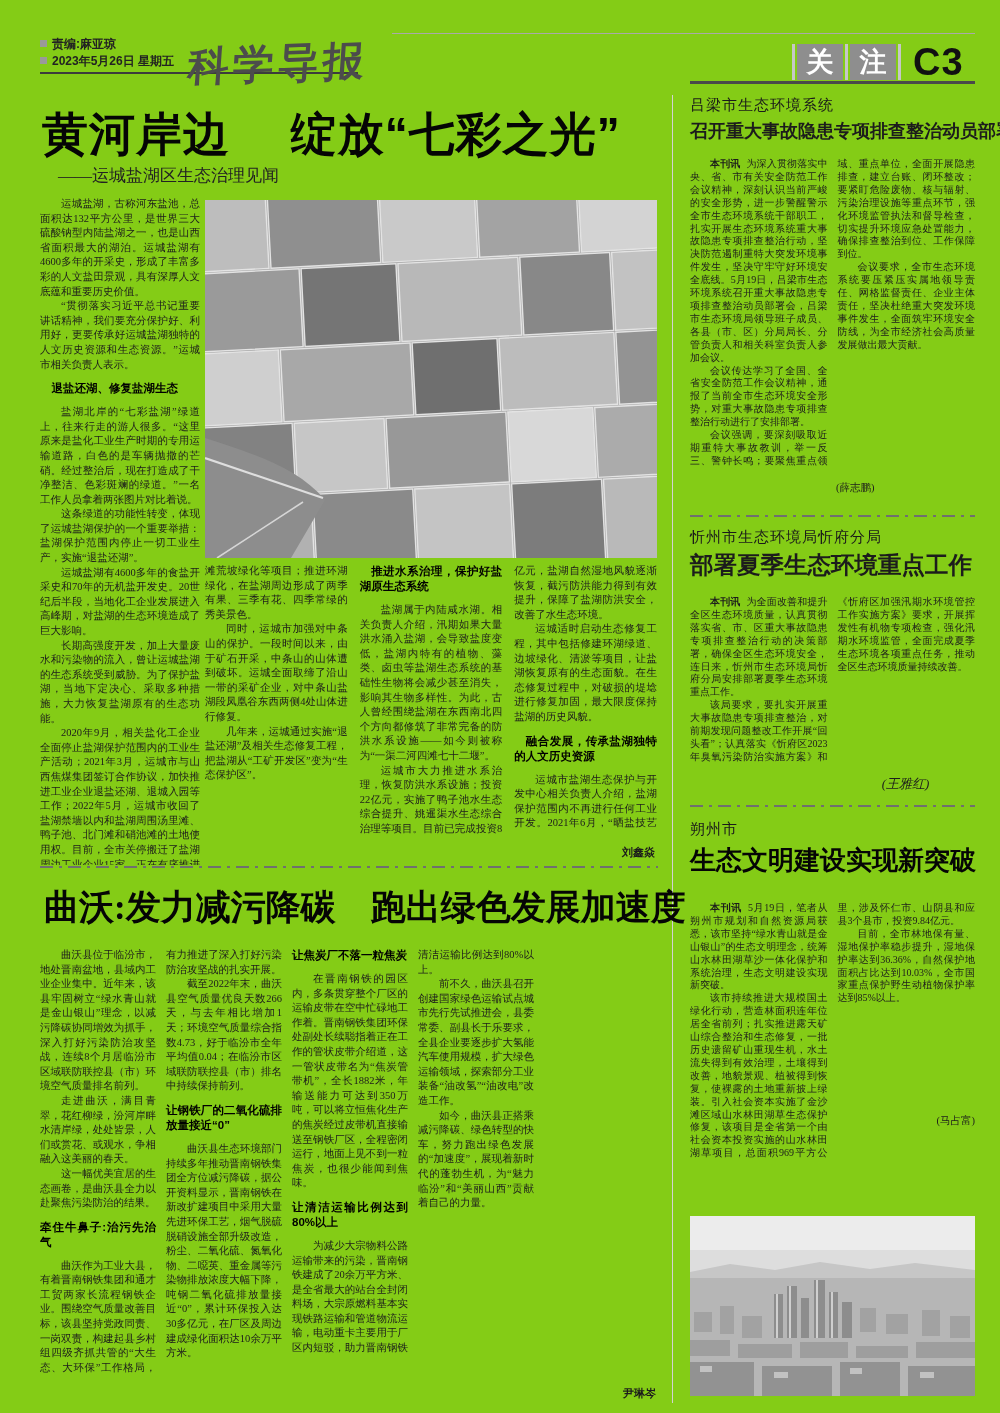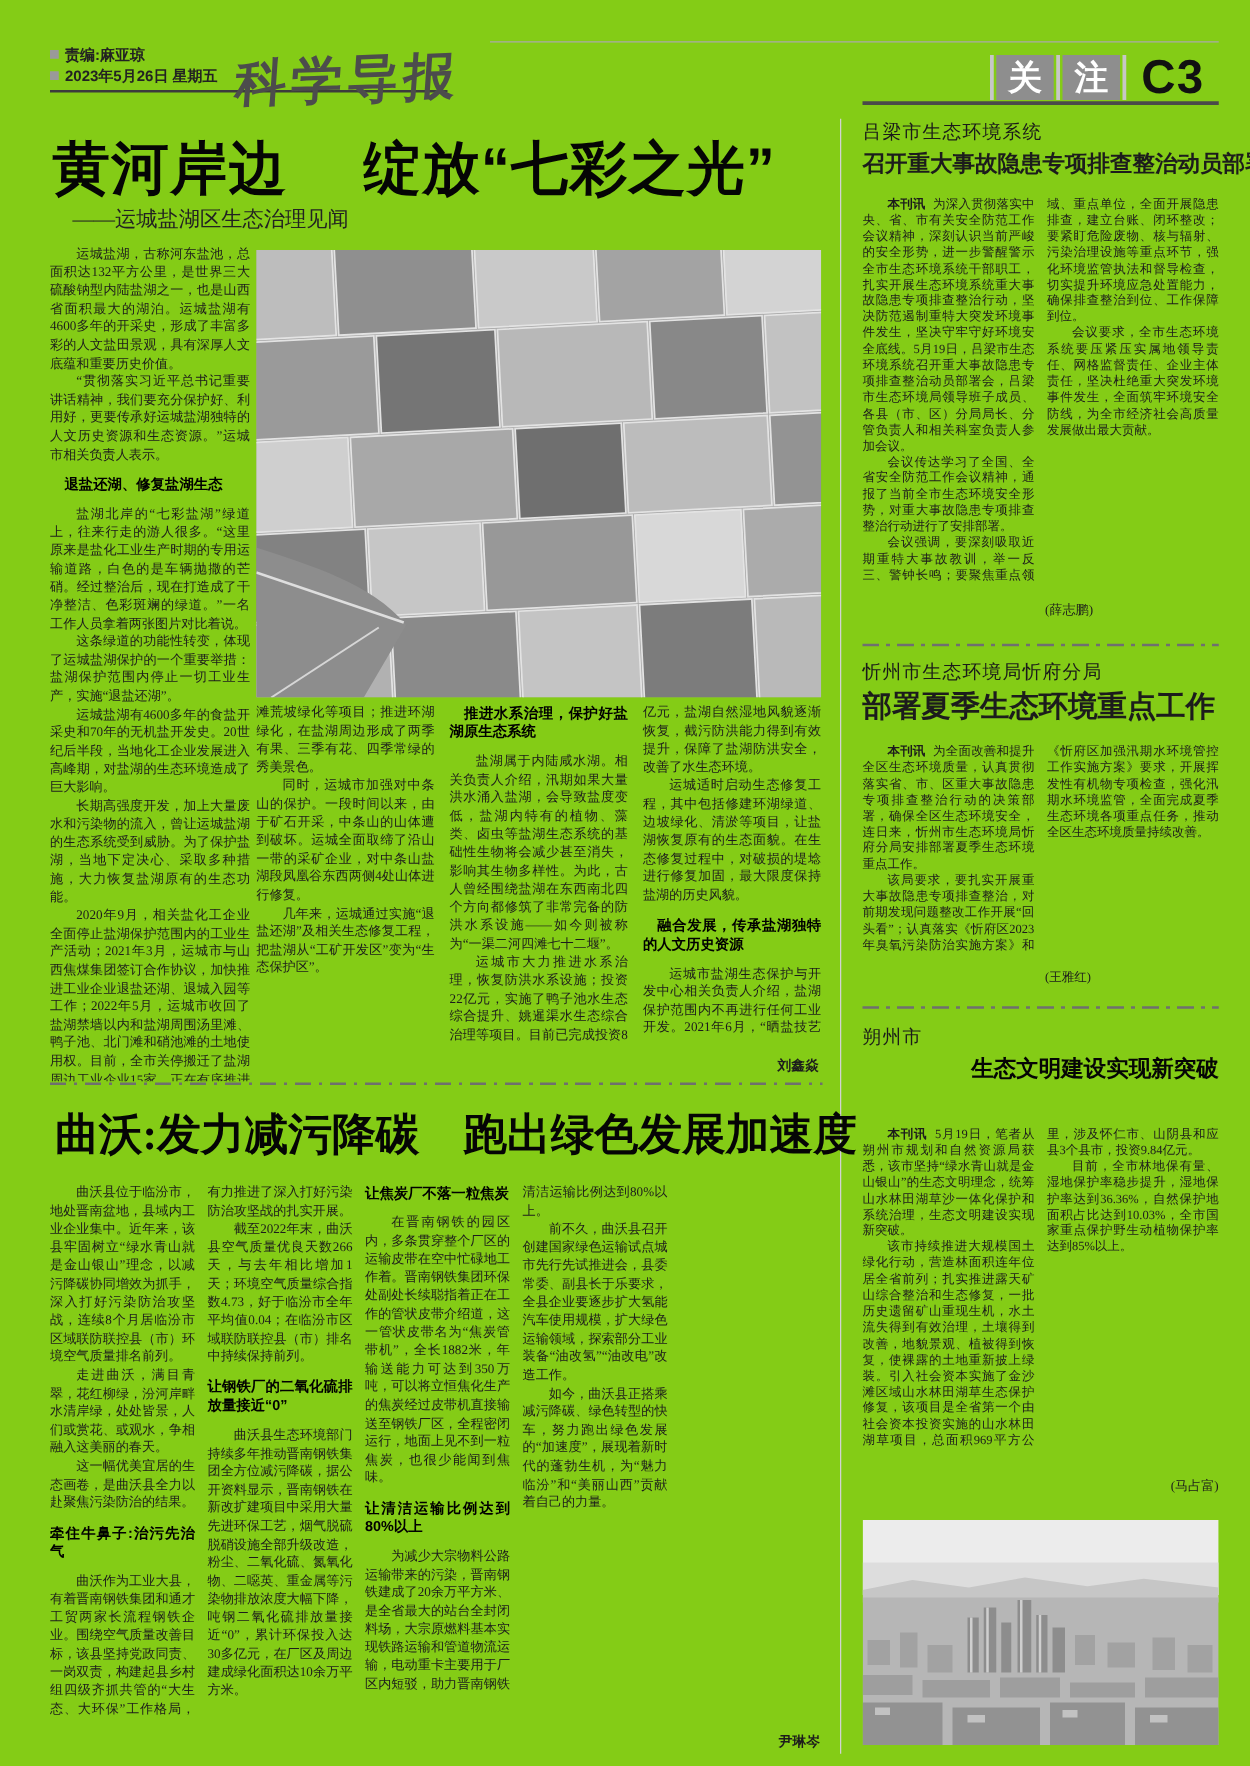--- a/index.html
+++ b/index.html
@@ -58,26 +58,26 @@
   .r-title1{left:690px;top:119px;width:285px;font-size:18px;font-weight:bold;white-space:nowrap;
             font-family:"Liberation Sans","DejaVu Sans",sans-serif;}
   .r-body{font-size:10px;line-height:12.9px;text-align:justify;column-count:2;column-gap:10px;column-fill:auto;overflow:hidden;}
   .r-body1{left:690px;top:158px;width:285px;height:318px;}
   .r-byline1{left:836px;top:481px;width:139px;font-size:10.5px;}
   .sep-r1{left:690px;top:515px;width:285px;}
   .r-head2{left:690px;top:528px;width:285px;}
   .r-title2{left:690px;top:549px;width:285px;font-size:23.5px;font-weight:bold;white-space:nowrap;
             font-family:"Liberation Sans","DejaVu Sans",sans-serif;}
   .r-body2{left:690px;top:596px;width:285px;height:175px;}
-  .r-byline2{left:836px;top:775px;width:139px;font-size:10px;text-align:left;}
+  .r-byline2{left:836px;top:775px;width:139px;font-size:13px;text-align:center;font-style:italic;}
   .sep-r2{left:690px;top:805px;width:285px;}
   .r-head3{left:690px;top:820px;width:285px;}
-  .r-title3{left:690px;top:843px;width:285px;font-size:18px;font-weight:bold;white-space:nowrap;color:#050505;text-align:right;}
+  .r-title3{left:690px;top:843px;width:285px;font-size:26px;font-weight:bold;white-space:nowrap;color:#050505;text-align:right;}
   .r-body3{left:690px;top:902px;width:285px;height:276px;}
-  .r-byline3{left:836px;top:1182px;width:139px;font-size:10.5px;text-align:right;}
+  .r-byline3{left:836px;top:1114px;width:139px;font-size:10.5px;text-align:right;}
   .r-photo{left:690px;top:1216px;width:285px;height:180px;overflow:hidden;}
 </style>
 </head>
 <body>
 
 <div class="page">
 
   <div class="abs ed-block hei">
     <div><span class="sq"></span><span>责编:麻亚琼</span></div>
     <div><span class="sq"></span><span>2023年5月26日 星期五</span></div>

